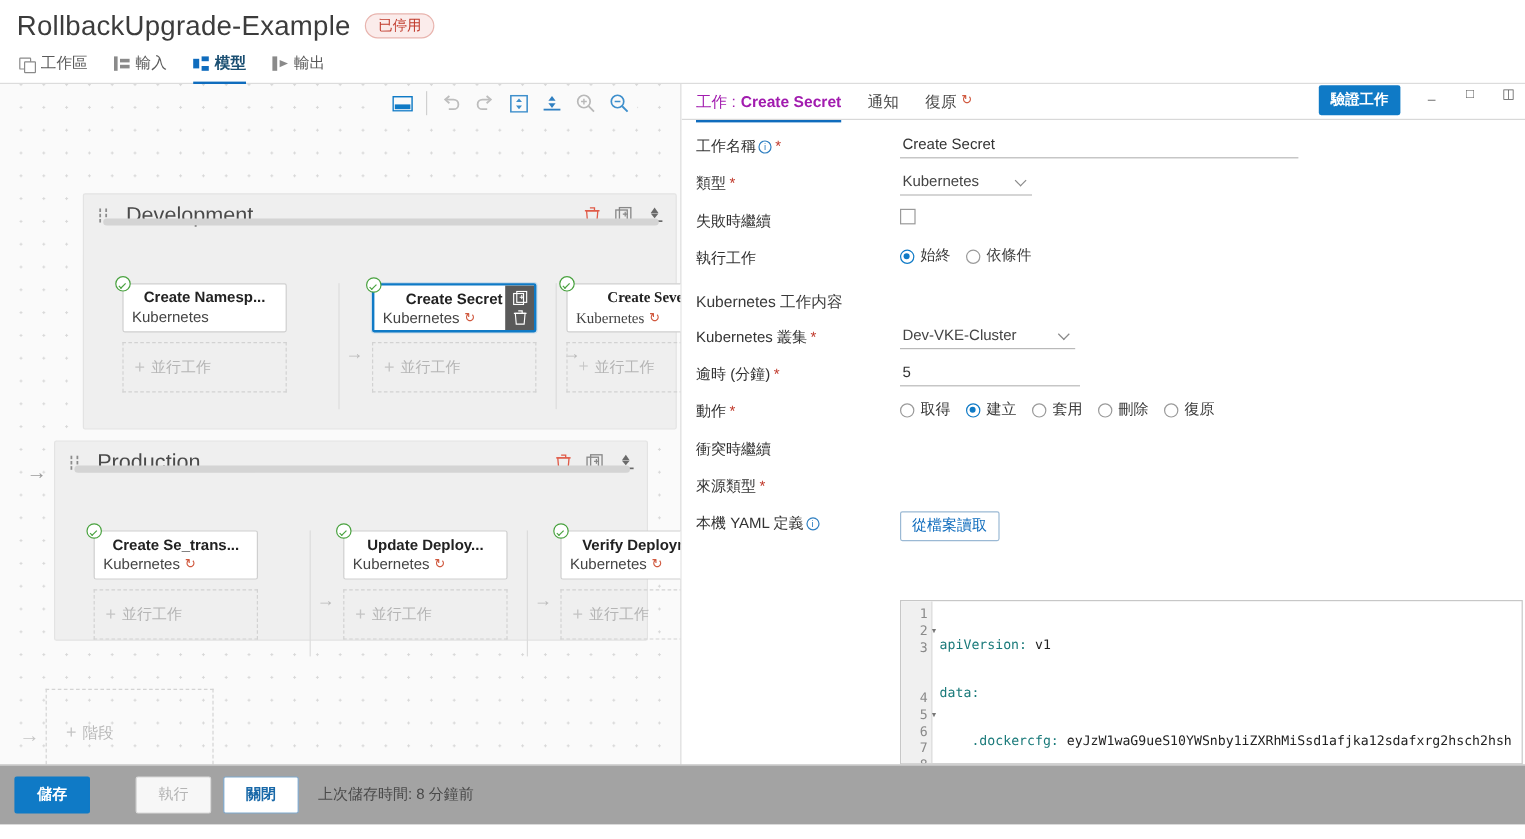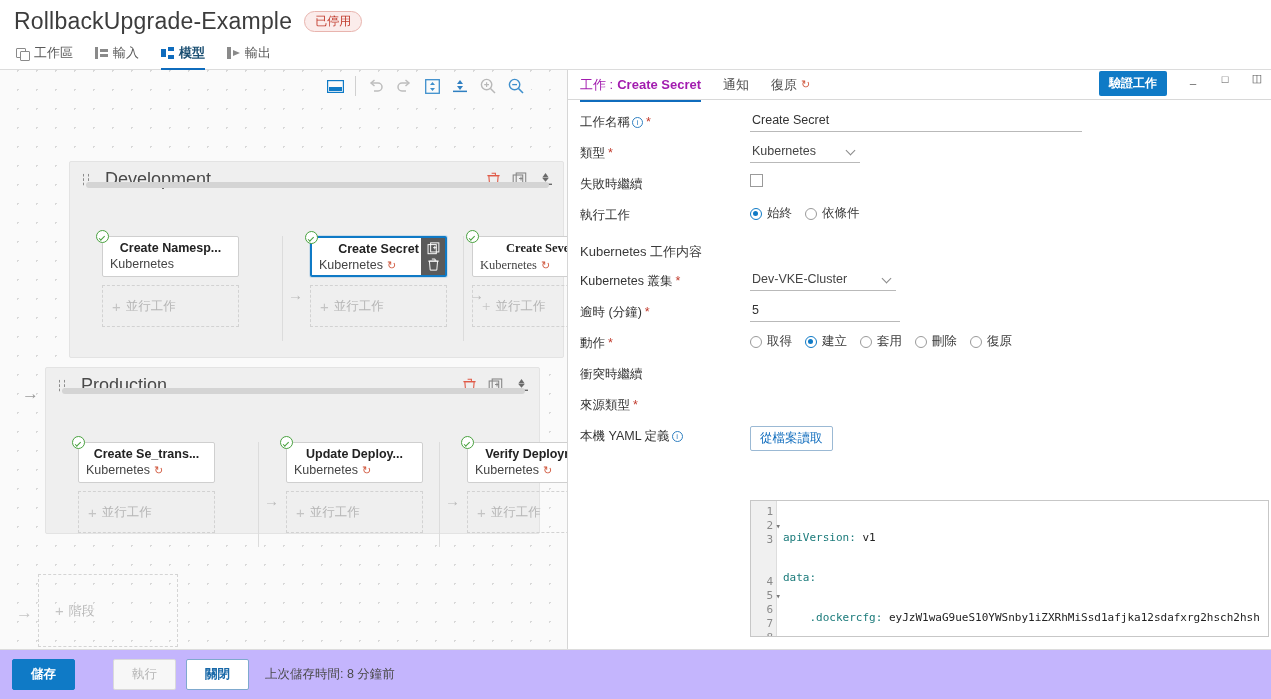--- a/index.html
+++ b/index.html
@@ -232,22 +232,22 @@
   .cl { height:14px; line-height:14px; }
   .k { color:#1a7a7a; }
   .v { color:#222; }
 
   
   #outparams { position:absolute; left:582px; top:590px; }
   #outparams-title { font-size:12.5px; color:#3a3a3a; margin-bottom:9px; }
 
   
   #footer {
-    position:absolute; left:0; bottom:0; width:1271px; height:50px;
-    border-top:1px solid #dcdcdc; background:#c4b5fd;
+    position:absolute; left:0; bottom:12px; width:1271px; height:50px;
+    border-top:1px solid #dcdcdc; background:#a3a3a3;
     display:flex; align-items:center; padding-left:12px; gap:10px;
   }
   .fbtn { font-size:12.5px; padding:6px 18px; border-radius:2px; cursor:pointer;
           font-family:"Liberation Sans", sans-serif; }
   #save-btn { background:#0f7ac6; color:#fff; border:1px solid #0f7ac6; font-weight:bold; }
   #run-btn { background:#f7f7f7; color:#b5b5b5; border:1px solid #dadada;margin-left:28px; }
   #close-btn { background:#fff; color:#1868a8; border:1px solid #7fa9ce; font-weight:bold; }
   #last-saved { font-size:12.5px; color:#4a4a4a; margin-left:6px; }
 </style>
 </head>

